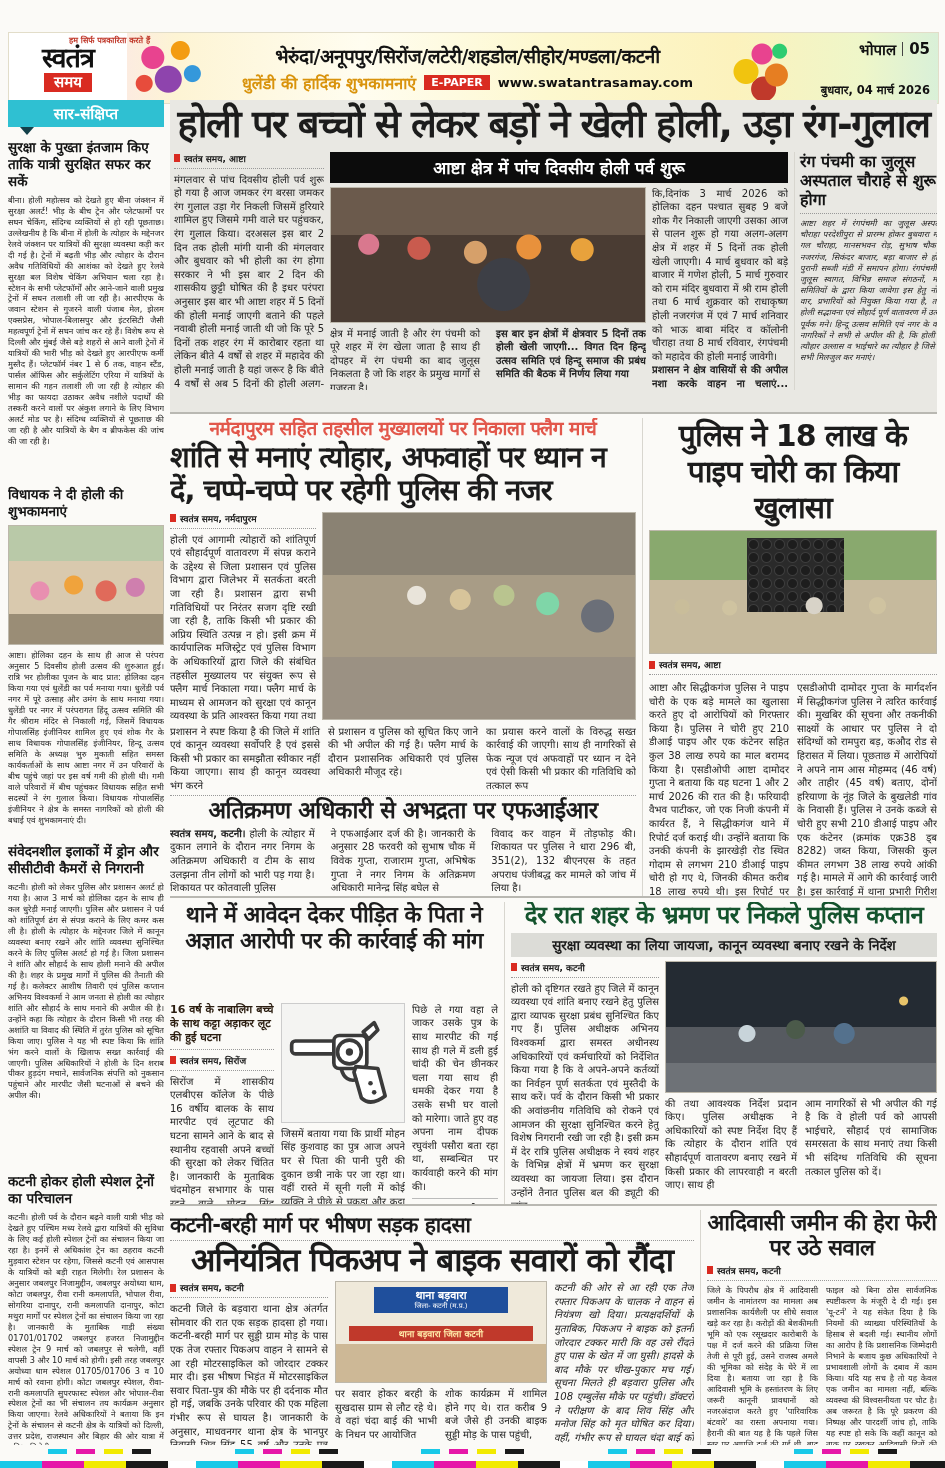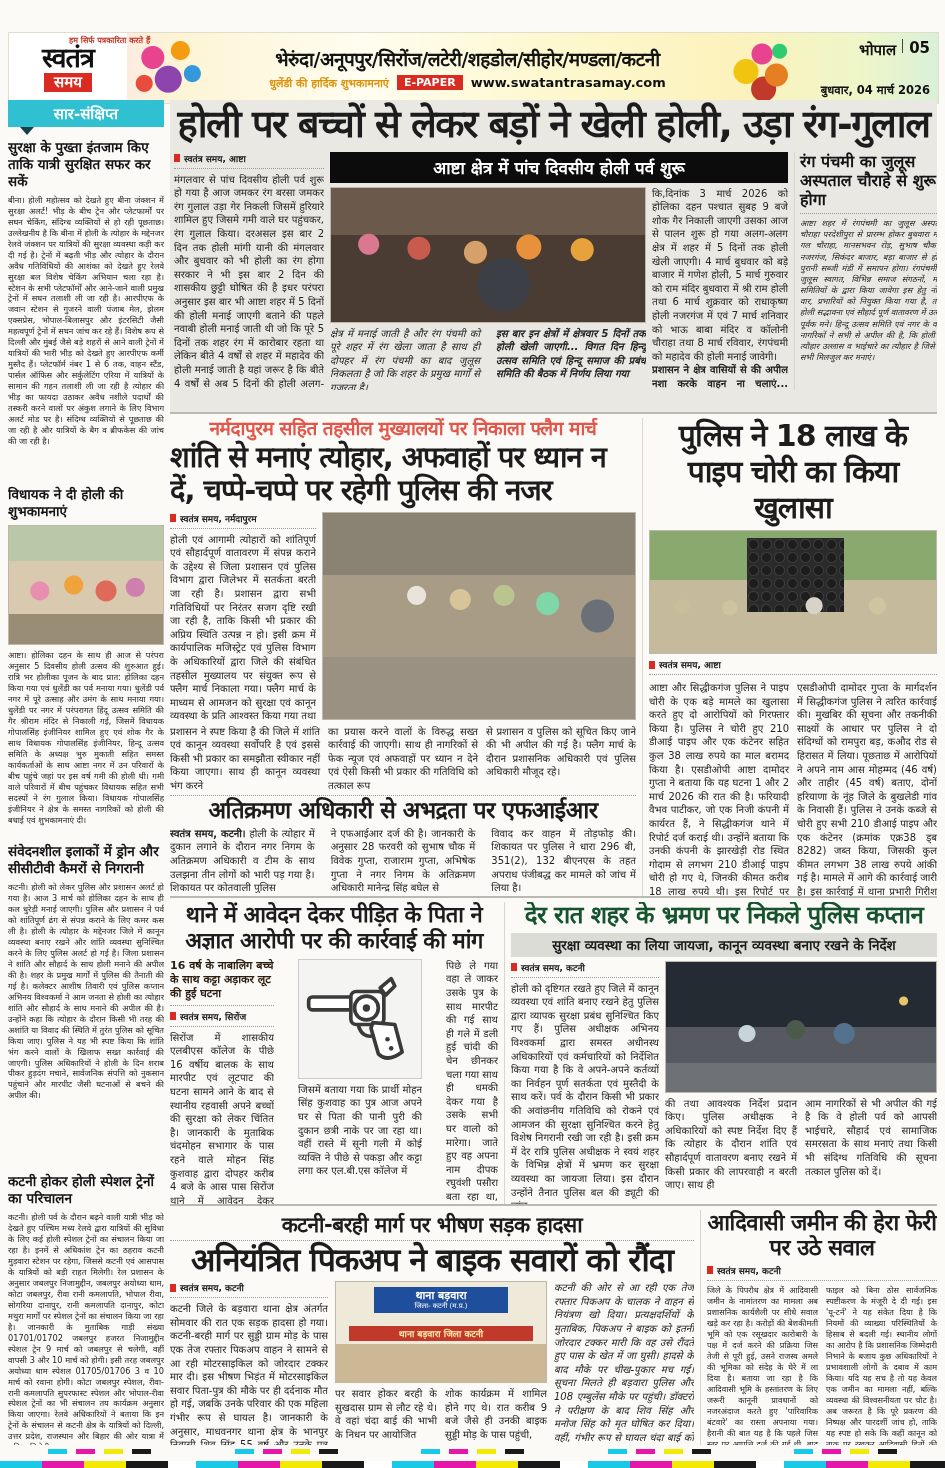--- a/index.html
+++ b/index.html
@@ -15,31 +15,31 @@
   .mh-logo2{margin-top:2px;background:#d92b21;color:#fff;font-weight:bold;font-size:15px;padding:0 10px;line-height:1.3;}
   .mh-splash{width:86px;position:relative;background:
     radial-gradient(circle at 30% 35%,#e8438f 11px,rgba(232,67,143,0) 12px),
     radial-gradient(circle at 62% 25%,#f39c12 9px,rgba(243,156,18,0) 10px),
     radial-gradient(circle at 48% 66%,#8e44ad 13px,rgba(142,68,173,0) 14px),
     radial-gradient(circle at 76% 58%,#3498db 8px,rgba(52,152,219,0) 9px),
     radial-gradient(circle at 20% 72%,#e74c3c 8px,rgba(231,76,60,0) 9px);}
   .mh-center{flex:1;display:flex;flex-direction:column;align-items:center;justify-content:center;gap:3px;overflow:hidden;}
   .mh-cities{font-size:19px;font-weight:bold;color:#141414;white-space:nowrap;letter-spacing:-0.5px;}
   .mh-row2{display:flex;align-items:center;gap:8px;}
-  .mh-greeting{color:#d9930c;font-weight:bold;font-size:11px;}
+  .mh-greeting{color:#d9930c;font-weight:bold;font-size:16px;}
   .mh-epaper{background:#d92b21;color:#fff;font-weight:bold;font-size:11px;padding:1px 7px;}
   .mh-site{font-weight:bold;font-size:13px;color:#111;}
   .mh-pot{width:80px;position:relative;background:
     radial-gradient(circle at 50% 30%,#e8438f 10px,rgba(232,67,143,0) 11px),
     radial-gradient(circle at 30% 55%,#f1c40f 12px,rgba(241,196,15,0) 13px),
     radial-gradient(circle at 68% 60%,#e67e22 11px,rgba(230,126,34,0) 12px),
     radial-gradient(circle at 52% 80%,#c0392b 12px,rgba(192,57,43,0) 13px),
     radial-gradient(circle at 72% 26%,#2ecc71 7px,rgba(46,204,113,0) 8px);}
   .mh-right{width:128px;display:flex;flex-direction:column;align-items:flex-end;justify-content:space-between;padding:6px 8px 6px 0;}
-  .mh-edition{display:flex;align-items:flex-start;gap:6px;font-weight:bold;font-size:15px;color:#111;}
+  .mh-edition{display:flex;align-items:center;gap:6px;font-weight:bold;font-size:15px;color:#111;}
   .mh-edsep{width:1px;height:14px;background:#444;display:inline-block;}
   .mh-date{font-weight:bold;font-size:11.5px;color:#111;}
   
   .content{position:absolute;top:100px;left:8px;width:929px;height:1345px;display:flex;gap:6px;}
   
   .sidebar{width:156px;flex:none;display:flex;flex-direction:column;overflow:hidden;}
   .sb-title{background:#2fc0d2;color:#fff;font-weight:bold;font-size:15px;text-align:center;padding:3px 0 4px;position:relative;flex:none;}
   .sb-tri{position:absolute;left:12px;bottom:-8px;width:0;height:0;border-left:7px solid transparent;border-right:7px solid transparent;border-top:8px solid #13404a;}
   .sb-story{overflow:hidden;flex:none;padding-top:12px;}
   .sb-story h3{margin:0 0 5px;font-size:13.5px;line-height:1.25;color:#141414;}
@@ -74,21 +74,21 @@
   .ts-mid-row{display:flex;gap:6px;margin-top:4px;flex:1;overflow:hidden;}
   .ts-photo-block{width:316px;flex:none;display:flex;flex-direction:column;}
   .photo-holi{height:134px;flex:none;background:
     radial-gradient(circle at 12% 42%,#d9788e 10px,rgba(0,0,0,0) 11px),
     radial-gradient(circle at 28% 45%,#c95b4e 11px,rgba(0,0,0,0) 12px),
     radial-gradient(circle at 46% 48%,#d6a06a 11px,rgba(0,0,0,0) 12px),
     radial-gradient(circle at 63% 44%,#e8913c 12px,rgba(0,0,0,0) 13px),
     radial-gradient(circle at 80% 46%,#e8a23c 11px,rgba(0,0,0,0) 12px),
     radial-gradient(circle at 55% 72%,#3d3f46 26px,rgba(0,0,0,0) 27px),
     linear-gradient(#6b5a4c 0 35%,#4a3c33 35% 100%);}
-  .ts-caps{display:flex;gap:16px;margin-top:4px;overflow:hidden;flex:1;font-style:italic;}
+  .ts-caps{display:flex;gap:16px;margin-top:4px;overflow:hidden;flex:1;}
   .ts-caps p{flex:1;}
   .ts-col2{flex:1;overflow:hidden;}
   .ts-rang{width:147px;flex:none;overflow:hidden;padding-left:5px;}
   .ts-rang h3{margin:0 0 4px;font-size:16px;line-height:1.2;color:#141414;border-bottom:1px dotted #999;padding-bottom:4px;}
   .ts-rang p{font-size:8.2px;}
   
   .band{display:flex;gap:6px;border-top:2px solid #b9b8b2;padding-top:4px;flex:none;overflow:hidden;}
   
   .band2{height:478px;}
   .flag-wrap{width:466px;flex:none;display:flex;flex-direction:column;overflow:hidden;}
@@ -118,21 +118,21 @@
     radial-gradient(circle at 8% 30%,#c9bd9a 7px,rgba(0,0,0,0) 8px),
     radial-gradient(circle at 26% 32%,#cfc3a0 7px,rgba(0,0,0,0) 8px),
     radial-gradient(circle at 58% 28%,#d8d3c8 8px,rgba(0,0,0,0) 9px),
     radial-gradient(circle at 82% 28%,#cfc3a0 8px,rgba(0,0,0,0) 9px);}
   .pipe-cols{display:flex;gap:8px;flex:1;overflow:hidden;margin-top:2px;}
   .pipe-cols p{flex:1;}
   
   .band3{height:302px;}
   .loot-wrap{width:328px;flex:none;display:flex;flex-direction:column;overflow:hidden;}
   .loot-wrap h2{margin:0 0 4px;font-size:22px;line-height:1.2;text-align:center;color:#1c1c1c;letter-spacing:-0.5px;flex:none;}
-  .loot-row{display:flex;gap:24px;flex:1;overflow:hidden;}
+  .loot-row{display:flex;gap:7px;flex:1;overflow:hidden;margin-top:44px;}
   .loot-a{width:104px;flex:none;overflow:hidden;}
   .loot-subhead{font-weight:bold;font-size:11px;line-height:1.3;color:#2b1d10;margin-bottom:4px;border-bottom:1px dotted #999;padding-bottom:3px;}
   .loot-b{width:124px;flex:none;display:flex;flex-direction:column;overflow:hidden;}
   .gun-box{height:118px;border:1px solid #ccc;background:#f4f4f2;display:flex;align-items:center;justify-content:center;flex:none;margin-bottom:4px;}
   .loot-c{flex:1;overflow:hidden;display:flex;flex-direction:column;}
   .quote{margin-top:5px;border-top:1px solid #bbb;padding-top:2px;}
   .q-title{font-weight:bold;font-size:12px;color:#1c1c1c;margin-bottom:2px;}
   .q-body{font-size:7.8px;font-style:italic;line-height:1.35;color:#333;margin:0;}
   .q-attr{font-size:8px;font-weight:bold;font-style:italic;text-align:right;color:#222;margin-top:2px;}
   .patrol-wrap{flex:1;display:flex;flex-direction:column;overflow:hidden;border-left:1px solid #d8d6cf;padding-left:6px;}
@@ -145,21 +145,21 @@
     radial-gradient(circle at 30% 55%,#c8d4da 8px,rgba(0,0,0,0) 9px),
     radial-gradient(circle at 48% 52%,#4b5a4a 9px,rgba(0,0,0,0) 10px),
     radial-gradient(circle at 66% 55%,#54718d 10px,rgba(0,0,0,0) 11px),
     radial-gradient(circle at 88% 30%,#e8c46a 4px,rgba(0,0,0,0) 5px),
     linear-gradient(#242b33 0 50%,#565a60 50% 78%,#6e7277 78% 100%);}
   .pt-caps{display:flex;gap:8px;flex:1;overflow:hidden;margin-top:4px;}
   .pt-caps p{flex:1;}
   
   .band4{height:249px;}
   .acc-wrap{width:524px;flex:none;display:flex;flex-direction:column;overflow:hidden;}
-  .kicker2{font-size:21px;font-weight:bold;text-align:center;color:#1c1c1c;border-bottom:1px dotted #999;padding-bottom:2px;flex:none;letter-spacing:-0.5px;}
+  .kicker2{font-size:21px;font-weight:bold;color:#1c1c1c;border-bottom:1px dotted #999;padding-bottom:2px;flex:none;letter-spacing:-0.5px;}
   .acc-wrap h2{margin:2px 0 3px;font-size:32px;text-align:center;line-height:1.1;color:#1c1c1c;letter-spacing:-1px;flex:none;}
   .acc-row{display:flex;gap:7px;flex:1;overflow:hidden;}
   .acc-a{width:158px;flex:none;overflow:hidden;}
   .acc-b{width:212px;flex:none;display:flex;flex-direction:column;overflow:hidden;}
   .photo-station{height:100px;flex:none;background:linear-gradient(#efe9da 0 62%,#cdb896 62% 100%);}
   .sign1{position:absolute;top:5px;left:18%;width:64%;background:#1f4f9c;color:#fff;text-align:center;font-weight:bold;font-size:11px;line-height:1.2;padding:2px 0;}
   .sign1b{display:block;font-size:7px;font-weight:normal;}
   .sign2{position:absolute;top:44px;left:6%;width:88%;background:#c0392b;color:#ffe9a8;text-align:center;font-weight:bold;font-size:9px;padding:1px 0;}
   .acc-caps{display:flex;gap:8px;flex:1;overflow:hidden;margin-top:4px;}
   .acc-caps p{flex:1;}
@@ -279,22 +279,22 @@
               <div class="byline">
                   <span class="sq"></span>
                   <span>स्वतंत्र समय, नर्मदापुरम</span>
                 </div>
               <p class="bodytxt">होली एवं आगामी त्योहारों को शांतिपूर्ण एवं सौहार्दपूर्ण वातावरण में संपन्न कराने के उद्देश्य से जिला प्रशासन एवं पुलिस विभाग द्वारा जिलेभर में सतर्कता बरती जा रही है। प्रशासन द्वारा सभी गतिविधियों पर निरंतर सजग दृष्टि रखी जा रही है, ताकि किसी भी प्रकार की अप्रिय स्थिति उत्पन्न न हो। इसी क्रम में कार्यपालिक मजिस्ट्रेट एवं पुलिस विभाग के अधिकारियों द्वारा जिले की संबंधित तहसील मुख्यालय पर संयुक्त रूप से फ्लैग मार्च निकाला गया। फ्लैग मार्च के माध्यम से आमजन को सुरक्षा एवं कानून व्यवस्था के प्रति आश्वस्त किया गया तथा शांति एवं भाईचारे के साथ त्योहार मनाने की अपील की गई।</p>
             </div>
             <div class="photo photo-flag"></div>
           </div>
           <div class="fm-caps">
             <p class="bodytxt">प्रशासन ने स्पष्ट किया है की जिले में शांति एवं कानून व्यवस्था सर्वोपरि है एवं इससे किसी भी प्रकार का समझौता स्वीकार नहीं किया जाएगा। साथ ही कानून व्यवस्था भंग करने</p>
+            <p class="bodytxt">से प्रशासन व पुलिस को सूचित किए जाने की भी अपील की गई है। फ्लैग मार्च के दौरान प्रशासनिक अधिकारी एवं पुलिस अधिकारी मौजूद रहे।</p>
             <p class="bodytxt">का प्रयास करने वालों के विरुद्ध सख्त कार्रवाई की जाएगी। साथ ही नागरिकों से फेक न्यूज एवं अफवाहों पर ध्यान न देने एवं ऐसी किसी भी प्रकार की गतिविधि को तत्काल रूप</p>
-            <p class="bodytxt">से प्रशासन व पुलिस को सूचित किए जाने की भी अपील की गई है। फ्लैग मार्च के दौरान प्रशासनिक अधिकारी एवं पुलिस अधिकारी मौजूद रहे।</p>
           </div>
           <section class="fir">
             <h2>अतिक्रमण अधिकारी से अभद्रता पर एफआईआर</h2>
             <div class="fir-cols">
               <p class="bodytxt"><span class="bold">स्वतंत्र समय, कटनी।</span> <span>होली के त्योहार में दुकान लगाने के दौरान नगर निगम के अतिक्रमण अधिकारी व टीम के साथ उलझना तीन लोगों को भारी पड़ गया है। शिकायत पर कोतवाली पुलिस</span></p>
               <p class="bodytxt">ने एफआईआर दर्ज की है। जानकारी के अनुसार 28 फरवरी को सुभाष चौक में विवेक गुप्ता, राजाराम गुप्ता, अभिषेक गुप्ता ने नगर निगम के अतिक्रमण अधिकारी मानेन्द्र सिंह बघेल से</p>
               <p class="bodytxt">विवाद कर वाहन में तोड़फोड़ की। शिकायत पर पुलिस ने धारा 296 बी, 351(2), 132 बीएनएस के तहत अपराध पंजीबद्ध कर मामले को जांच में लिया है।</p>
             </div>
           </section>
         </section>

